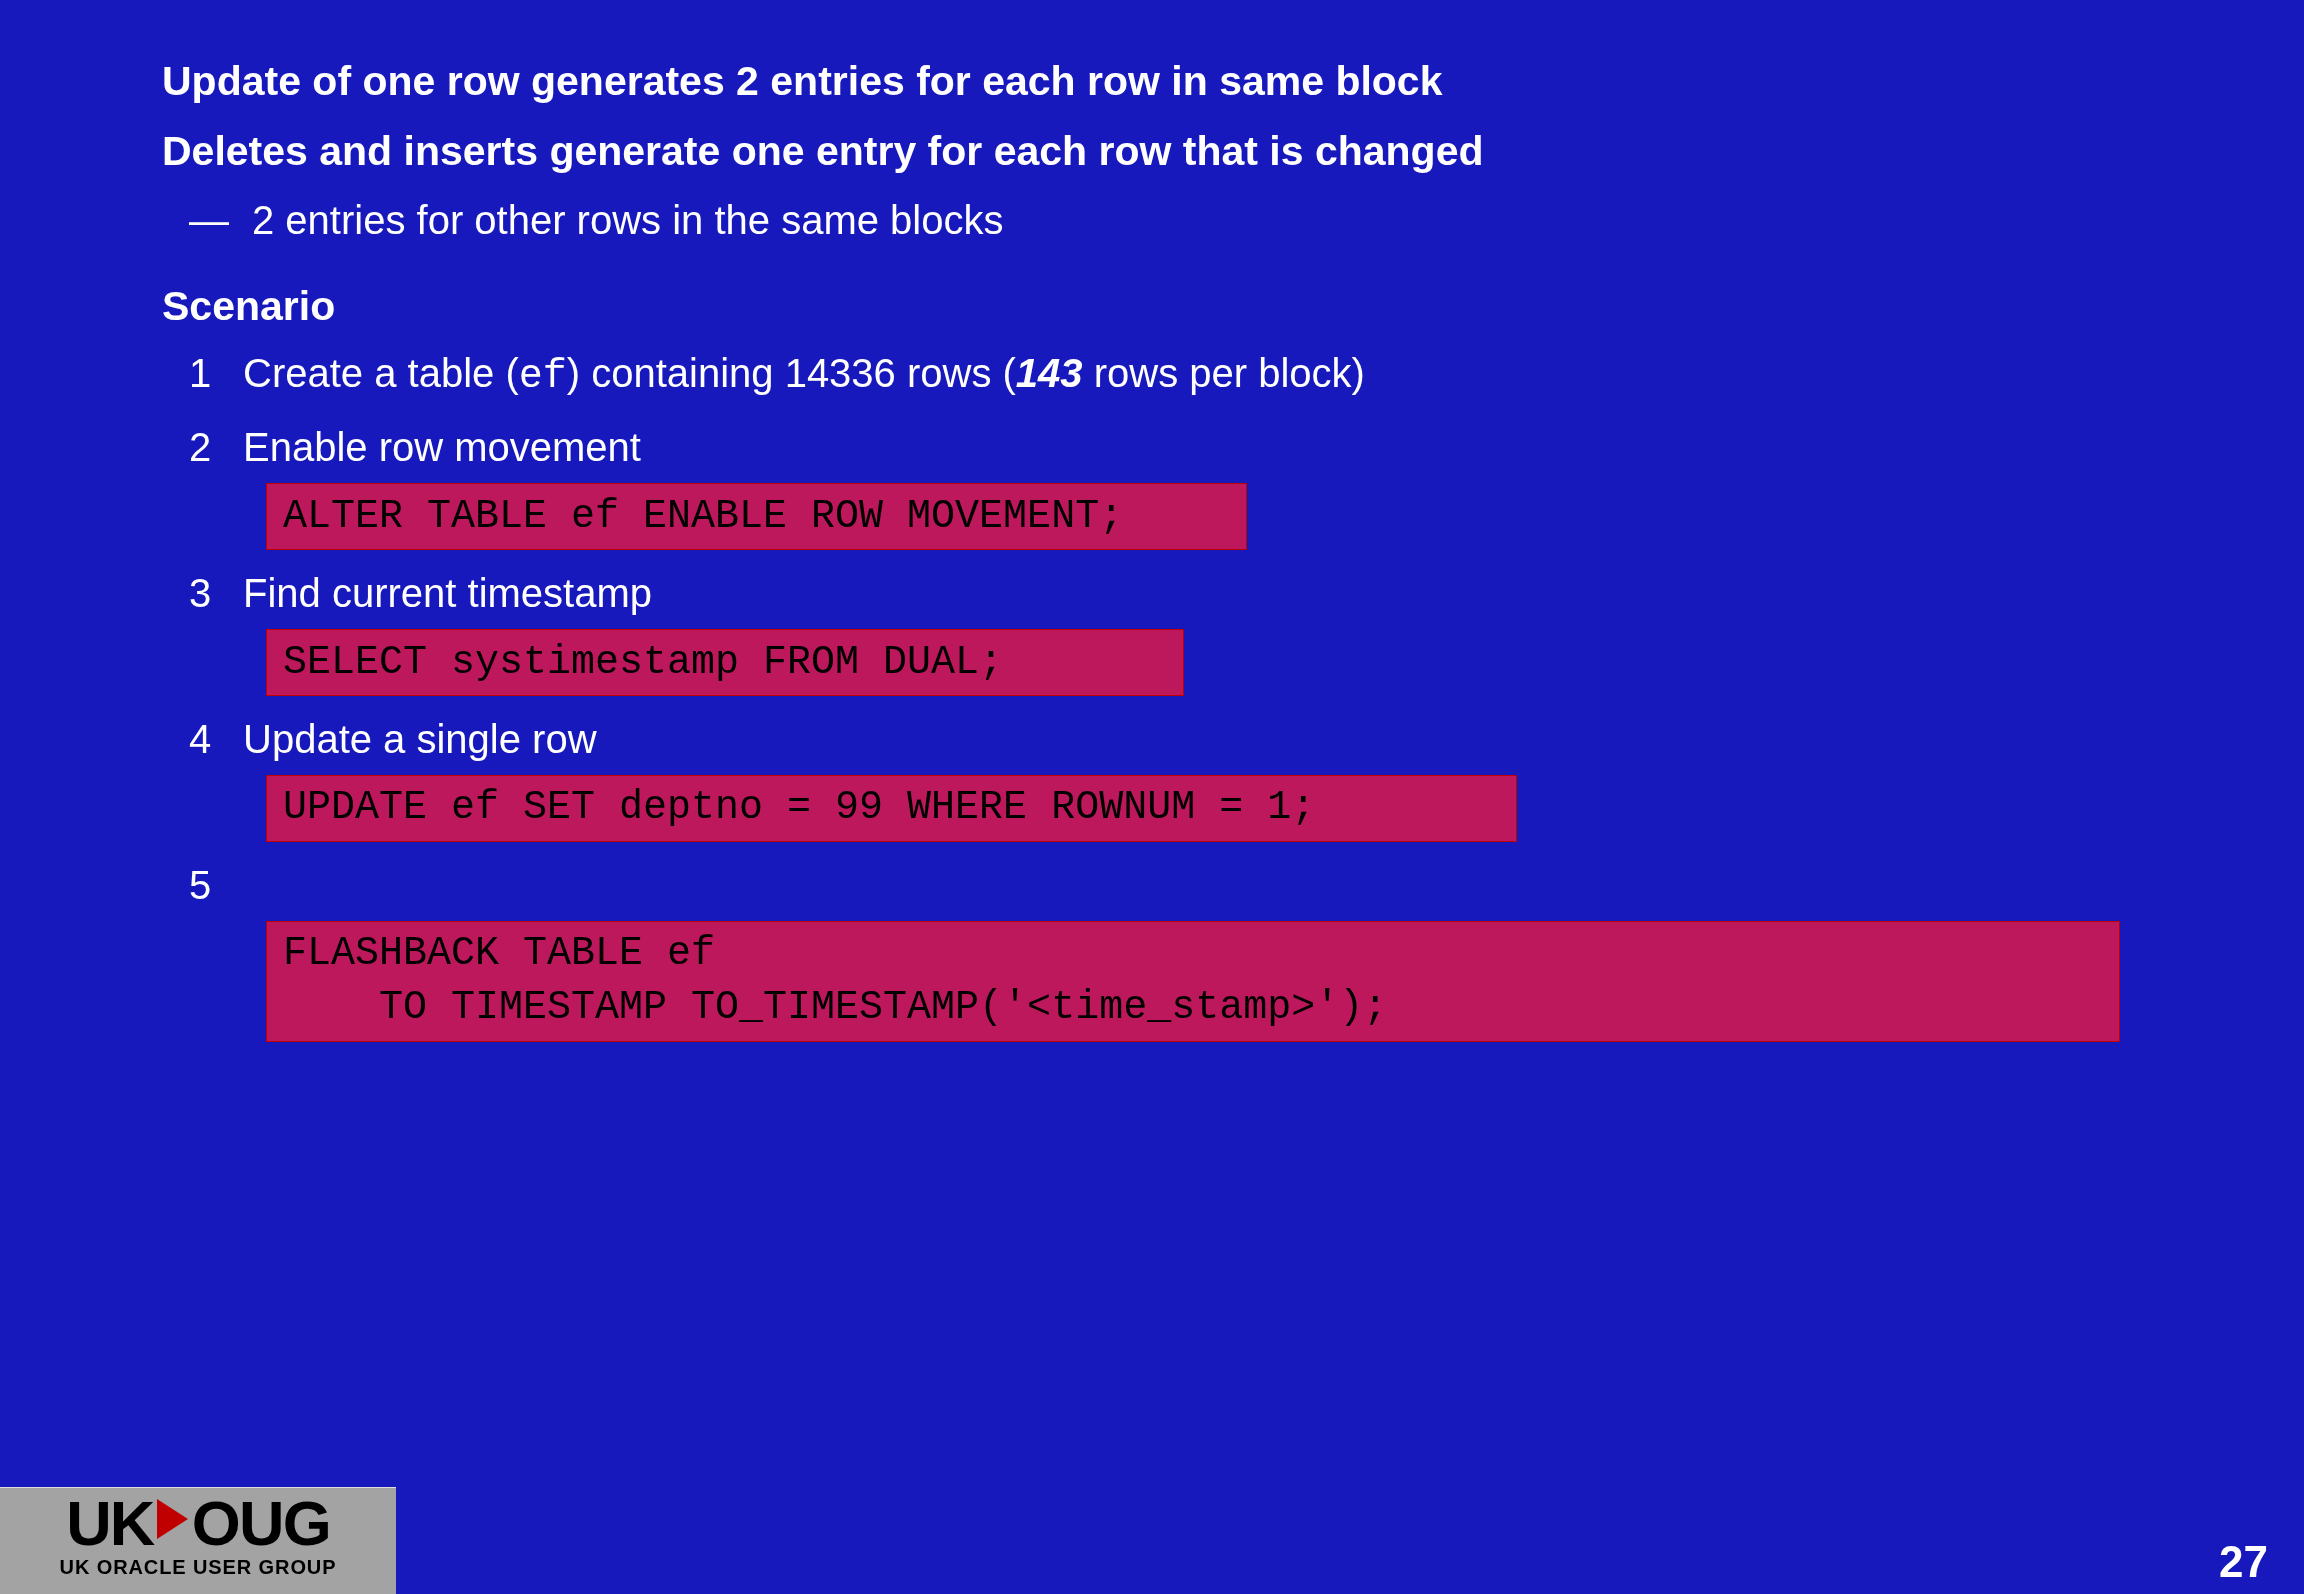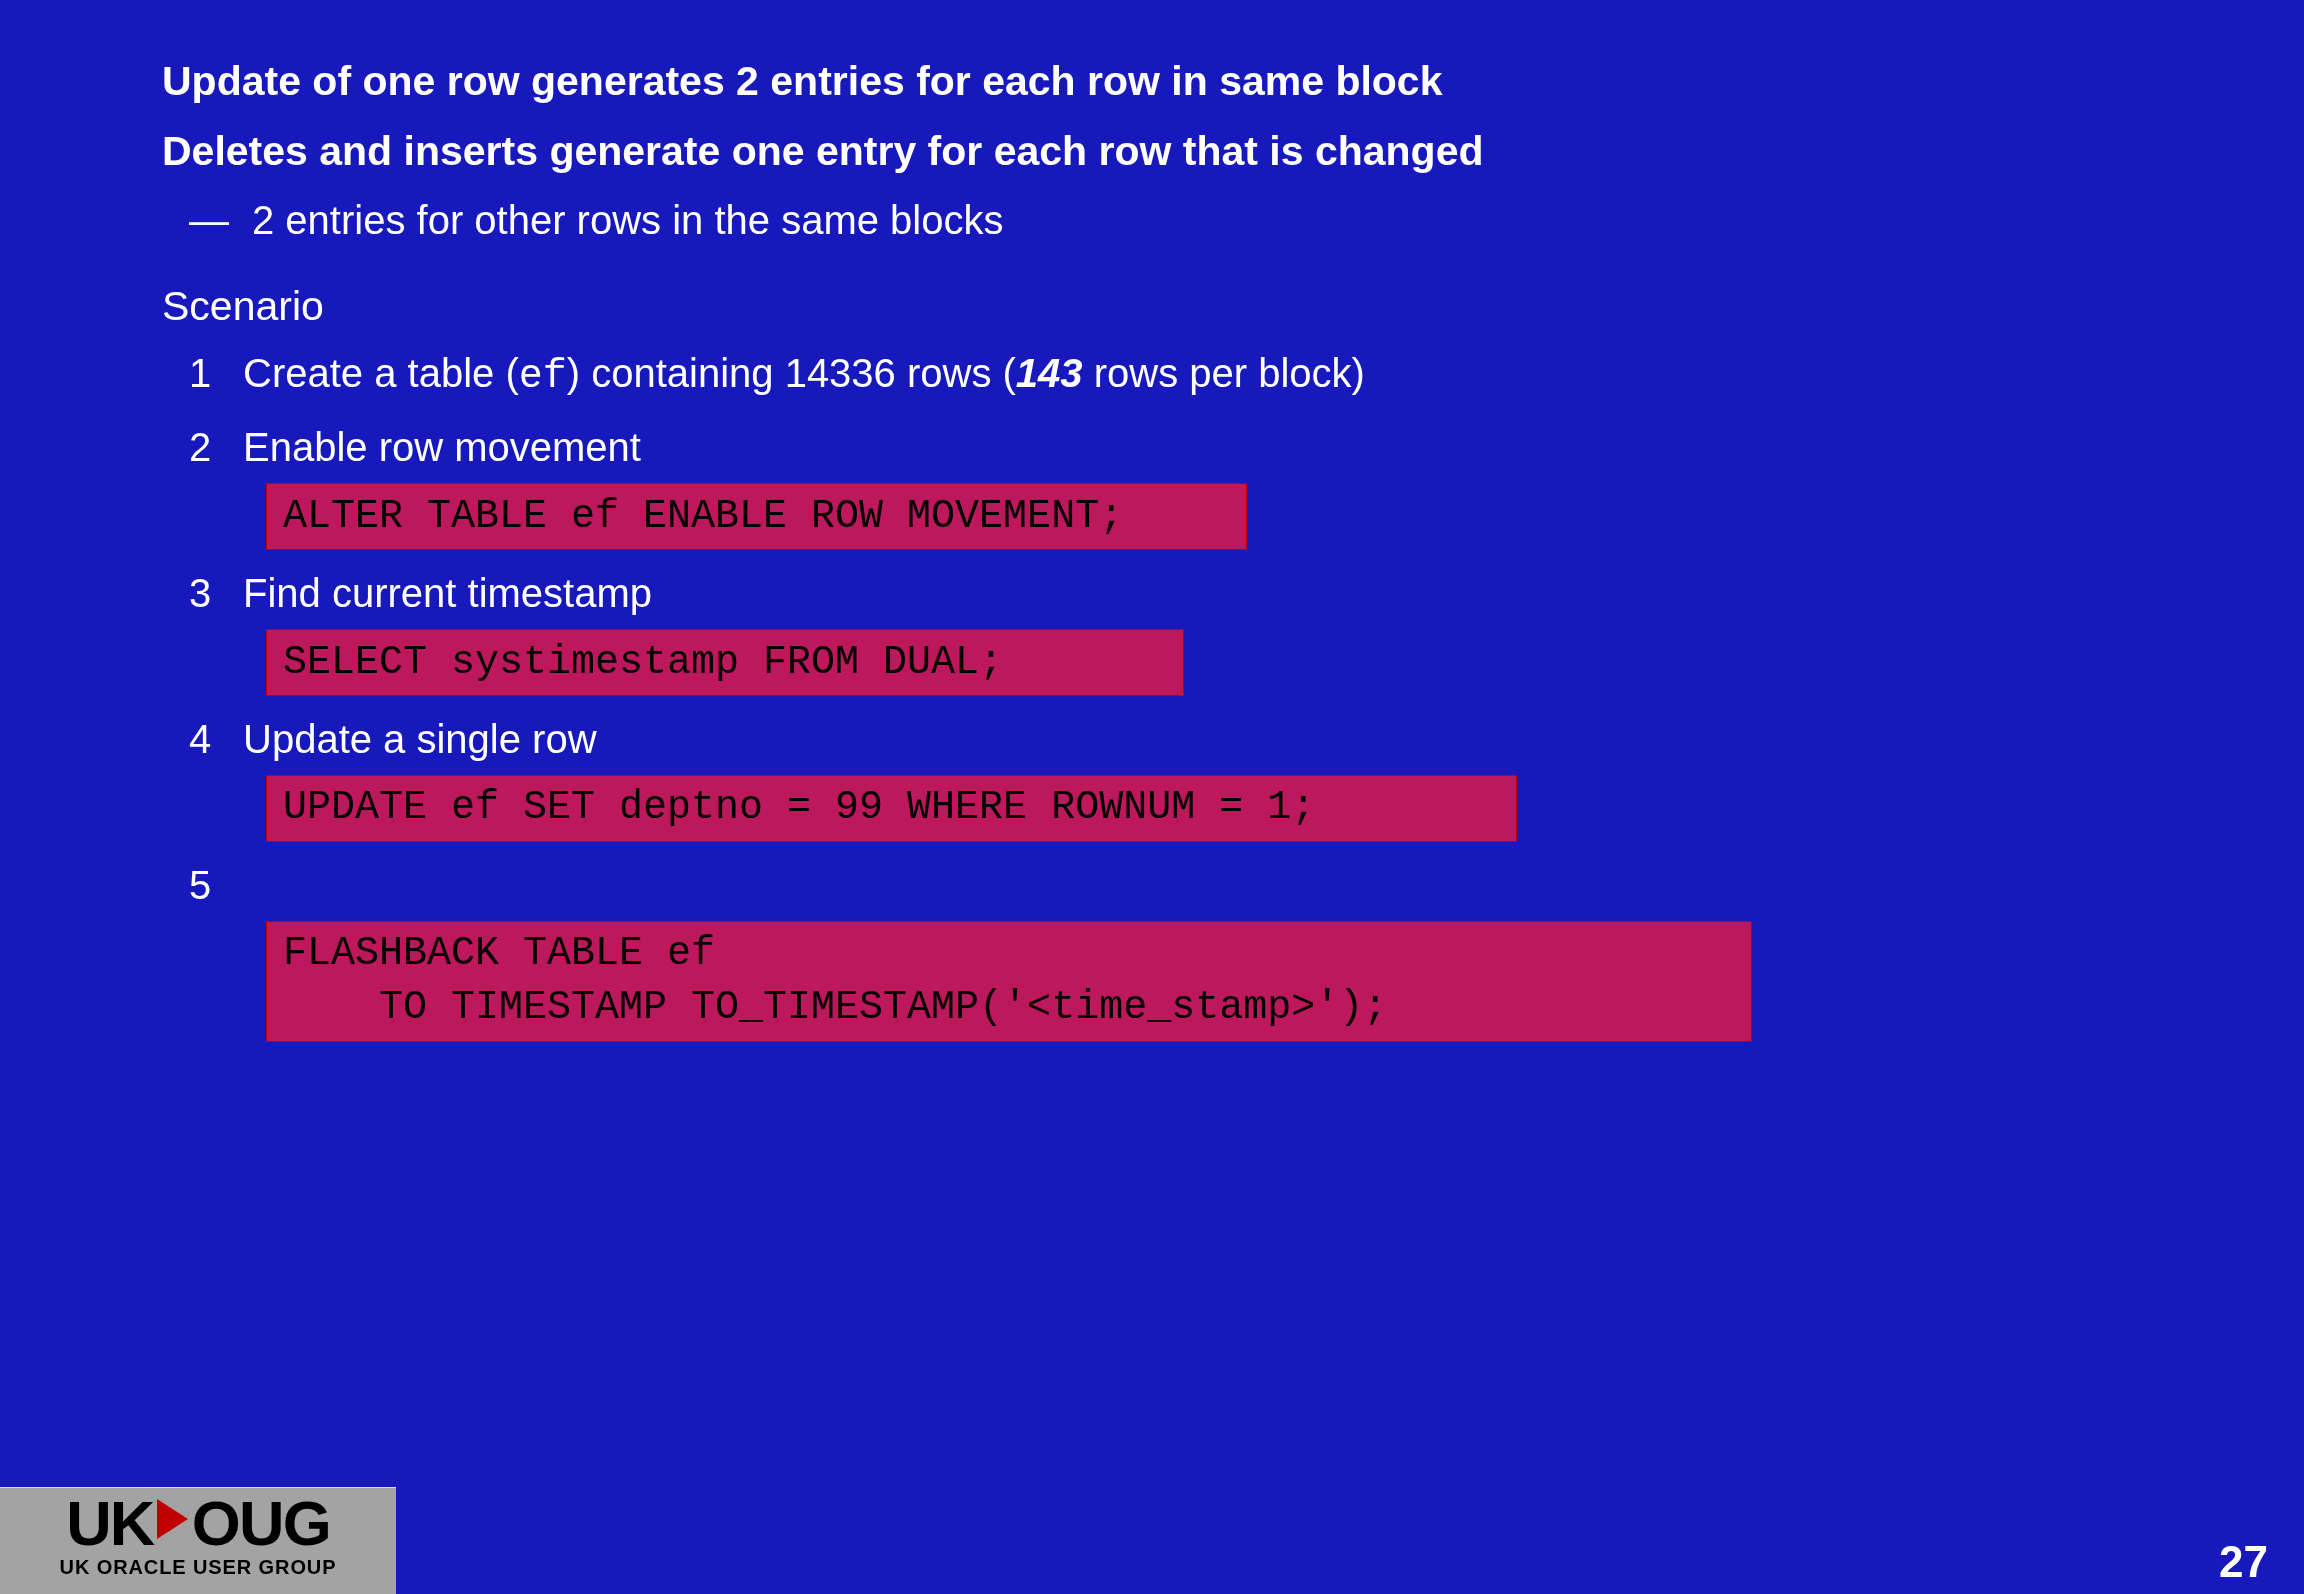--- a/index.html
+++ b/index.html
@@ -55,21 +55,21 @@
     line-height: 1.35;
   }
   .sub-dash .dash {
     width: 63px;
     flex: none;
   }
   .scenario-heading {
     display: flex;
     align-items: center;
     font-size: 41px;
-    font-weight: normal;
+    font-weight: bold;
     margin-top: 24px;
     margin-bottom: 14.4px;
   }
   .scenario-heading .marker {
     width: 54px;
     flex: none;
     font-weight: normal;
     color: rgba(255,255,255,0.5);
   }
   .step {
@@ -102,21 +102,21 @@
     border: 1.8px solid #C00000;
     padding: 5.4px 16px;
     box-sizing: border-box;
     white-space: pre;
     line-height: 1.35;
     display: inline-block;
   }
   .w1 { width: 981px; }
   .w2 { width: 918px; }
   .w3 { width: 1251px; }
-  .w4 { width: 1486px; }
+  .w4 { width: 1854px; }
   .logo {
     position: absolute;
     left: 0;
     bottom: 0;
     width: 396px;
     height: 108px;
     background: #a3a3a3;
     color: #000;
     text-align: center;
     box-sizing: border-box;

